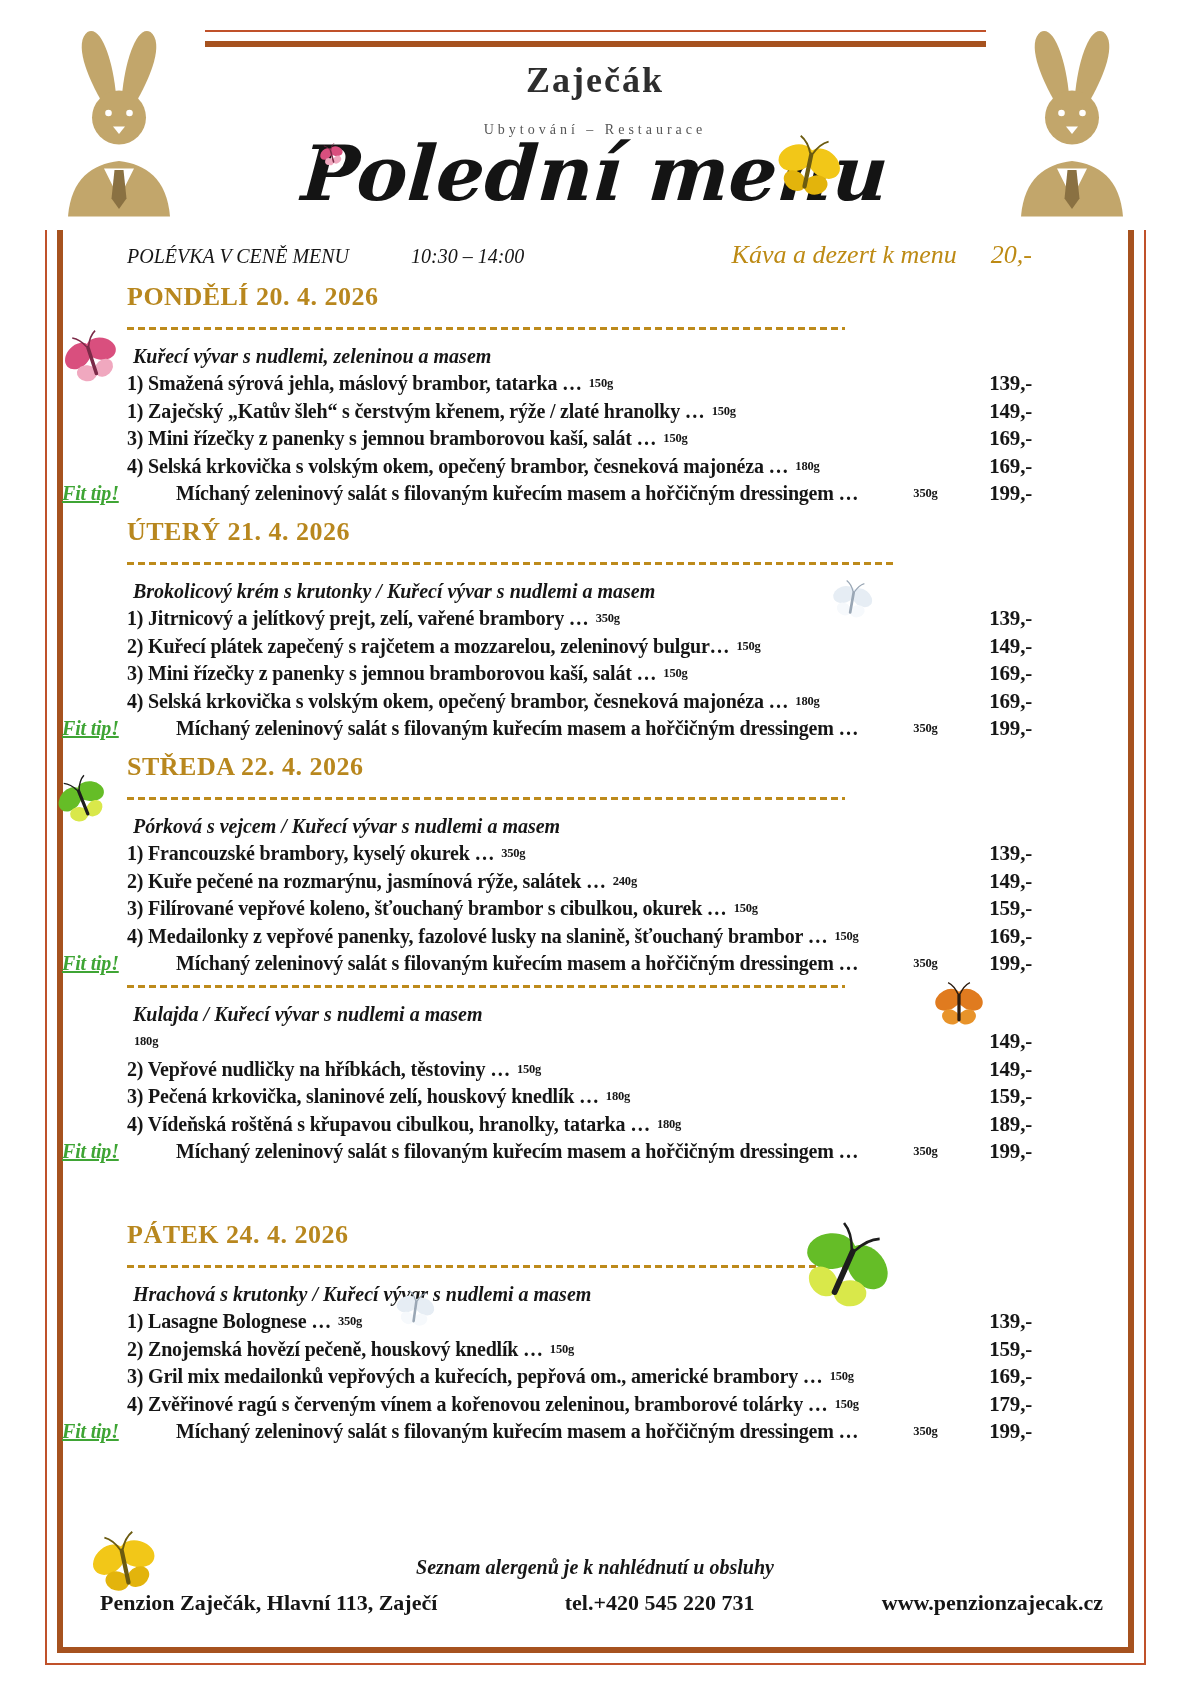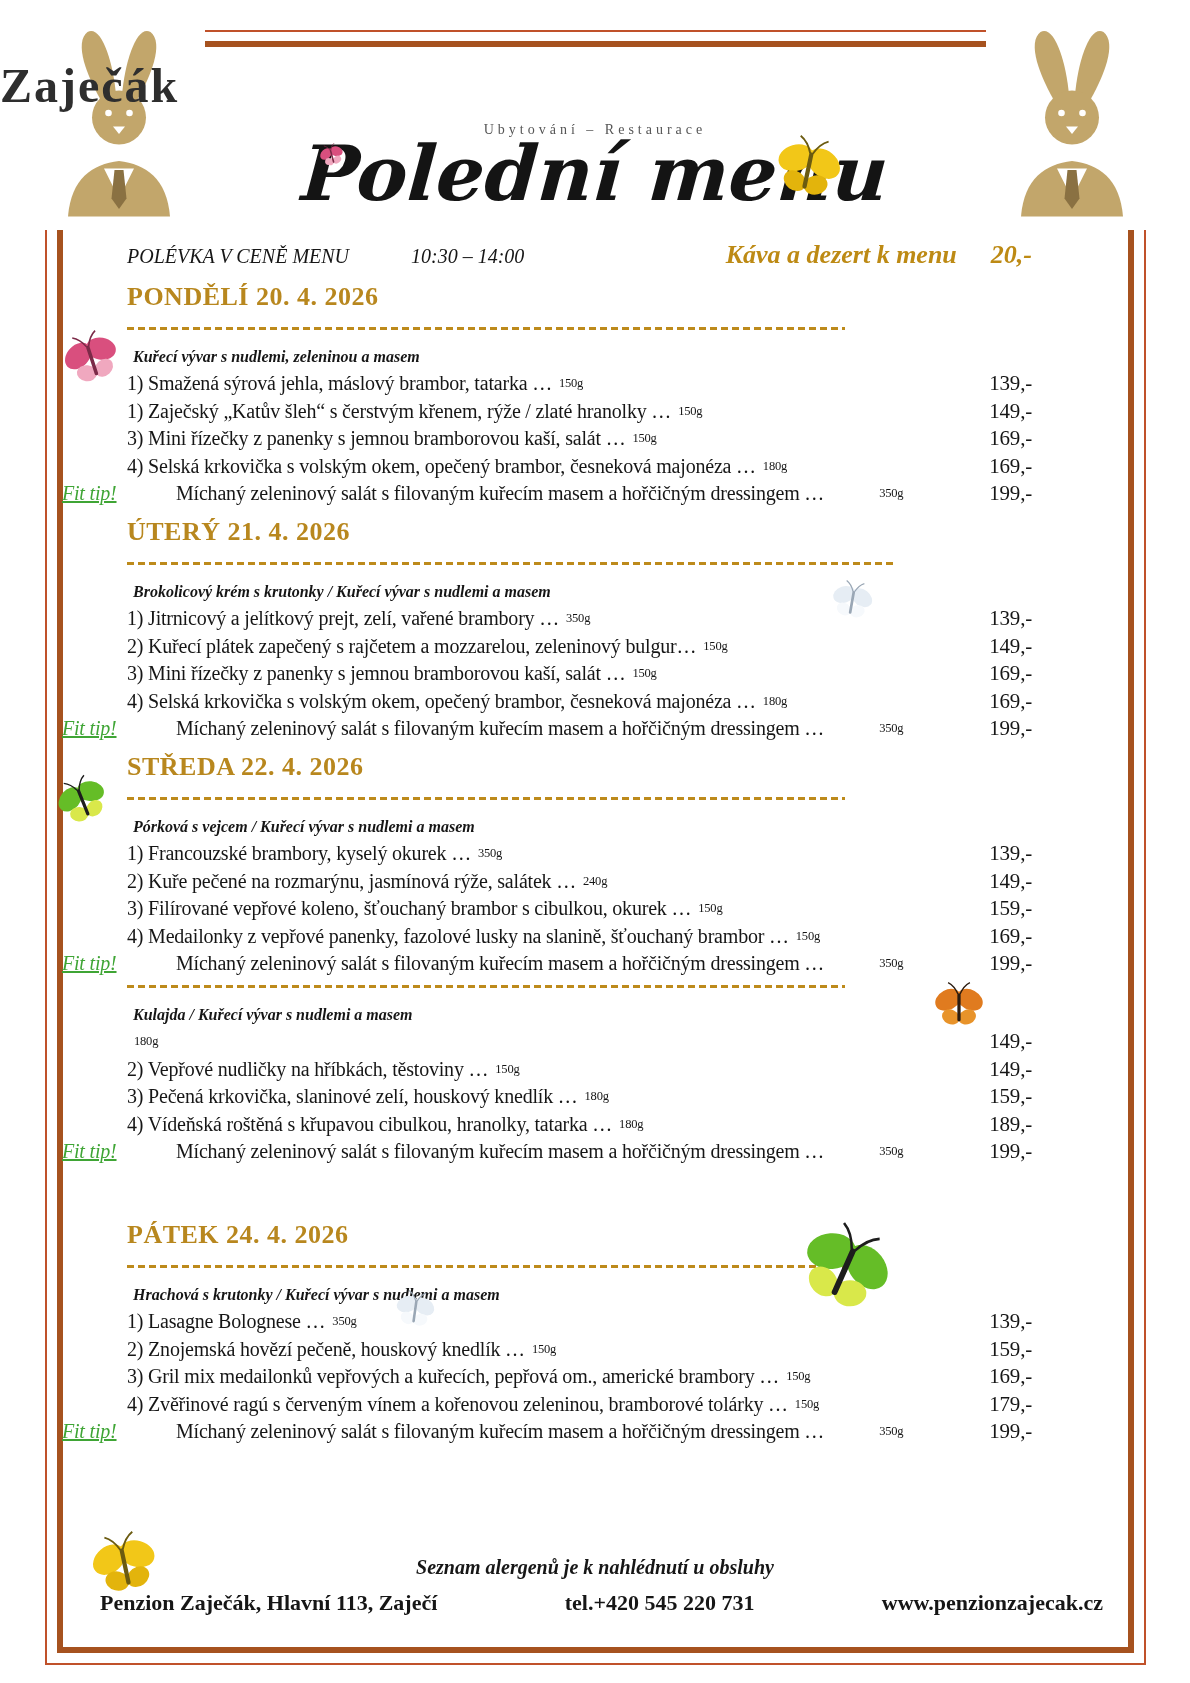--- a/index.html
+++ b/index.html
@@ -13,44 +13,44 @@
                border:6px solid #a6521f;}
 
   
   .corner{position:absolute;top:14px;width:172px;height:216px;background:#fff;
           display:flex;align-items:center;justify-content:center;}
   .corner.left{left:33px;}
   .corner.right{right:32px;}
   .rabbit{width:150px;height:200px;}
 
   
-  .logo{position:absolute;top:62px;left:0;right:0;text-align:left;
-        font-size:48px;font-weight:bold;color:#2e2e2e;letter-spacing:2px;line-height:1;}
+  .logo{position:absolute;top:62px;left:0;right:0;text-align:center;
+        font-size:36px;font-weight:bold;color:#2e2e2e;letter-spacing:2px;line-height:1;}
   .logo-sub{position:absolute;top:122px;left:0;right:0;text-align:center;
         font-size:14px;color:#555;letter-spacing:4px;}
   .menu-title{position:absolute;top:136px;left:0;right:0;text-align:center;
         font-size:76px;font-style:italic;font-weight:bold;line-height:1;
         font-family:"DejaVu Serif",serif;color:#141414;transform:skewX(-4deg);}
 
   
   .info-row{position:absolute;top:240px;left:127px;right:158px;display:flex;align-items:baseline;}
   .soup-note{font-style:italic;font-size:20px;}
   .hours{font-style:italic;font-size:20px;margin-left:62px;}
-  .coffee{margin-left:auto;font-style:italic;font-weight:bold;font-size:26px;color:#bd8a14;}
+  .coffee{margin-left:auto;font-style:italic;font-weight:normal;font-size:26px;color:#bd8a14;}
   .coffee .price{margin-left:34px;}
 
   
   .menu-col{position:absolute;top:280px;left:127px;right:158px;}
   .day{height:233px;}
   .day-name{font-size:26px;font-weight:bold;color:#b8871e;letter-spacing:.5px;
             margin:2px 0 15px;}
   .sep{width:718px;height:3px;margin:0 0 13px;
        background:repeating-linear-gradient(90deg,#bd8a1b 0 7px,transparent 7px 11px);}
-  .soup{font-size:16px;font-weight:bold;font-style:italic;padding-left:6px;line-height:27px;}
-  .item,.fittip{display:flex;align-items:flex-start;font-size:20px;font-weight:normal;
+  .soup{font-size:20px;font-weight:bold;font-style:italic;padding-left:6px;line-height:27px;}
+  .item,.fittip{display:flex;align-items:flex-start;font-size:20px;font-weight:bold;
         line-height:27.5px;letter-spacing:-0.2px;white-space:nowrap;}
   .w{font-size:12.5px;margin-left:7px;}
   .p{margin-left:auto;font-size:21px;}
   .fittip{margin-left:-65px;gap:48px;}
   .fittip-label{color:#3fa535;font-style:italic;text-decoration:underline;
         width:66px;flex:0 0 66px;}
 
   
   .allergens{position:absolute;top:1556px;left:0;right:0;text-align:center;
         font-size:20px;font-weight:bold;font-style:italic;}

